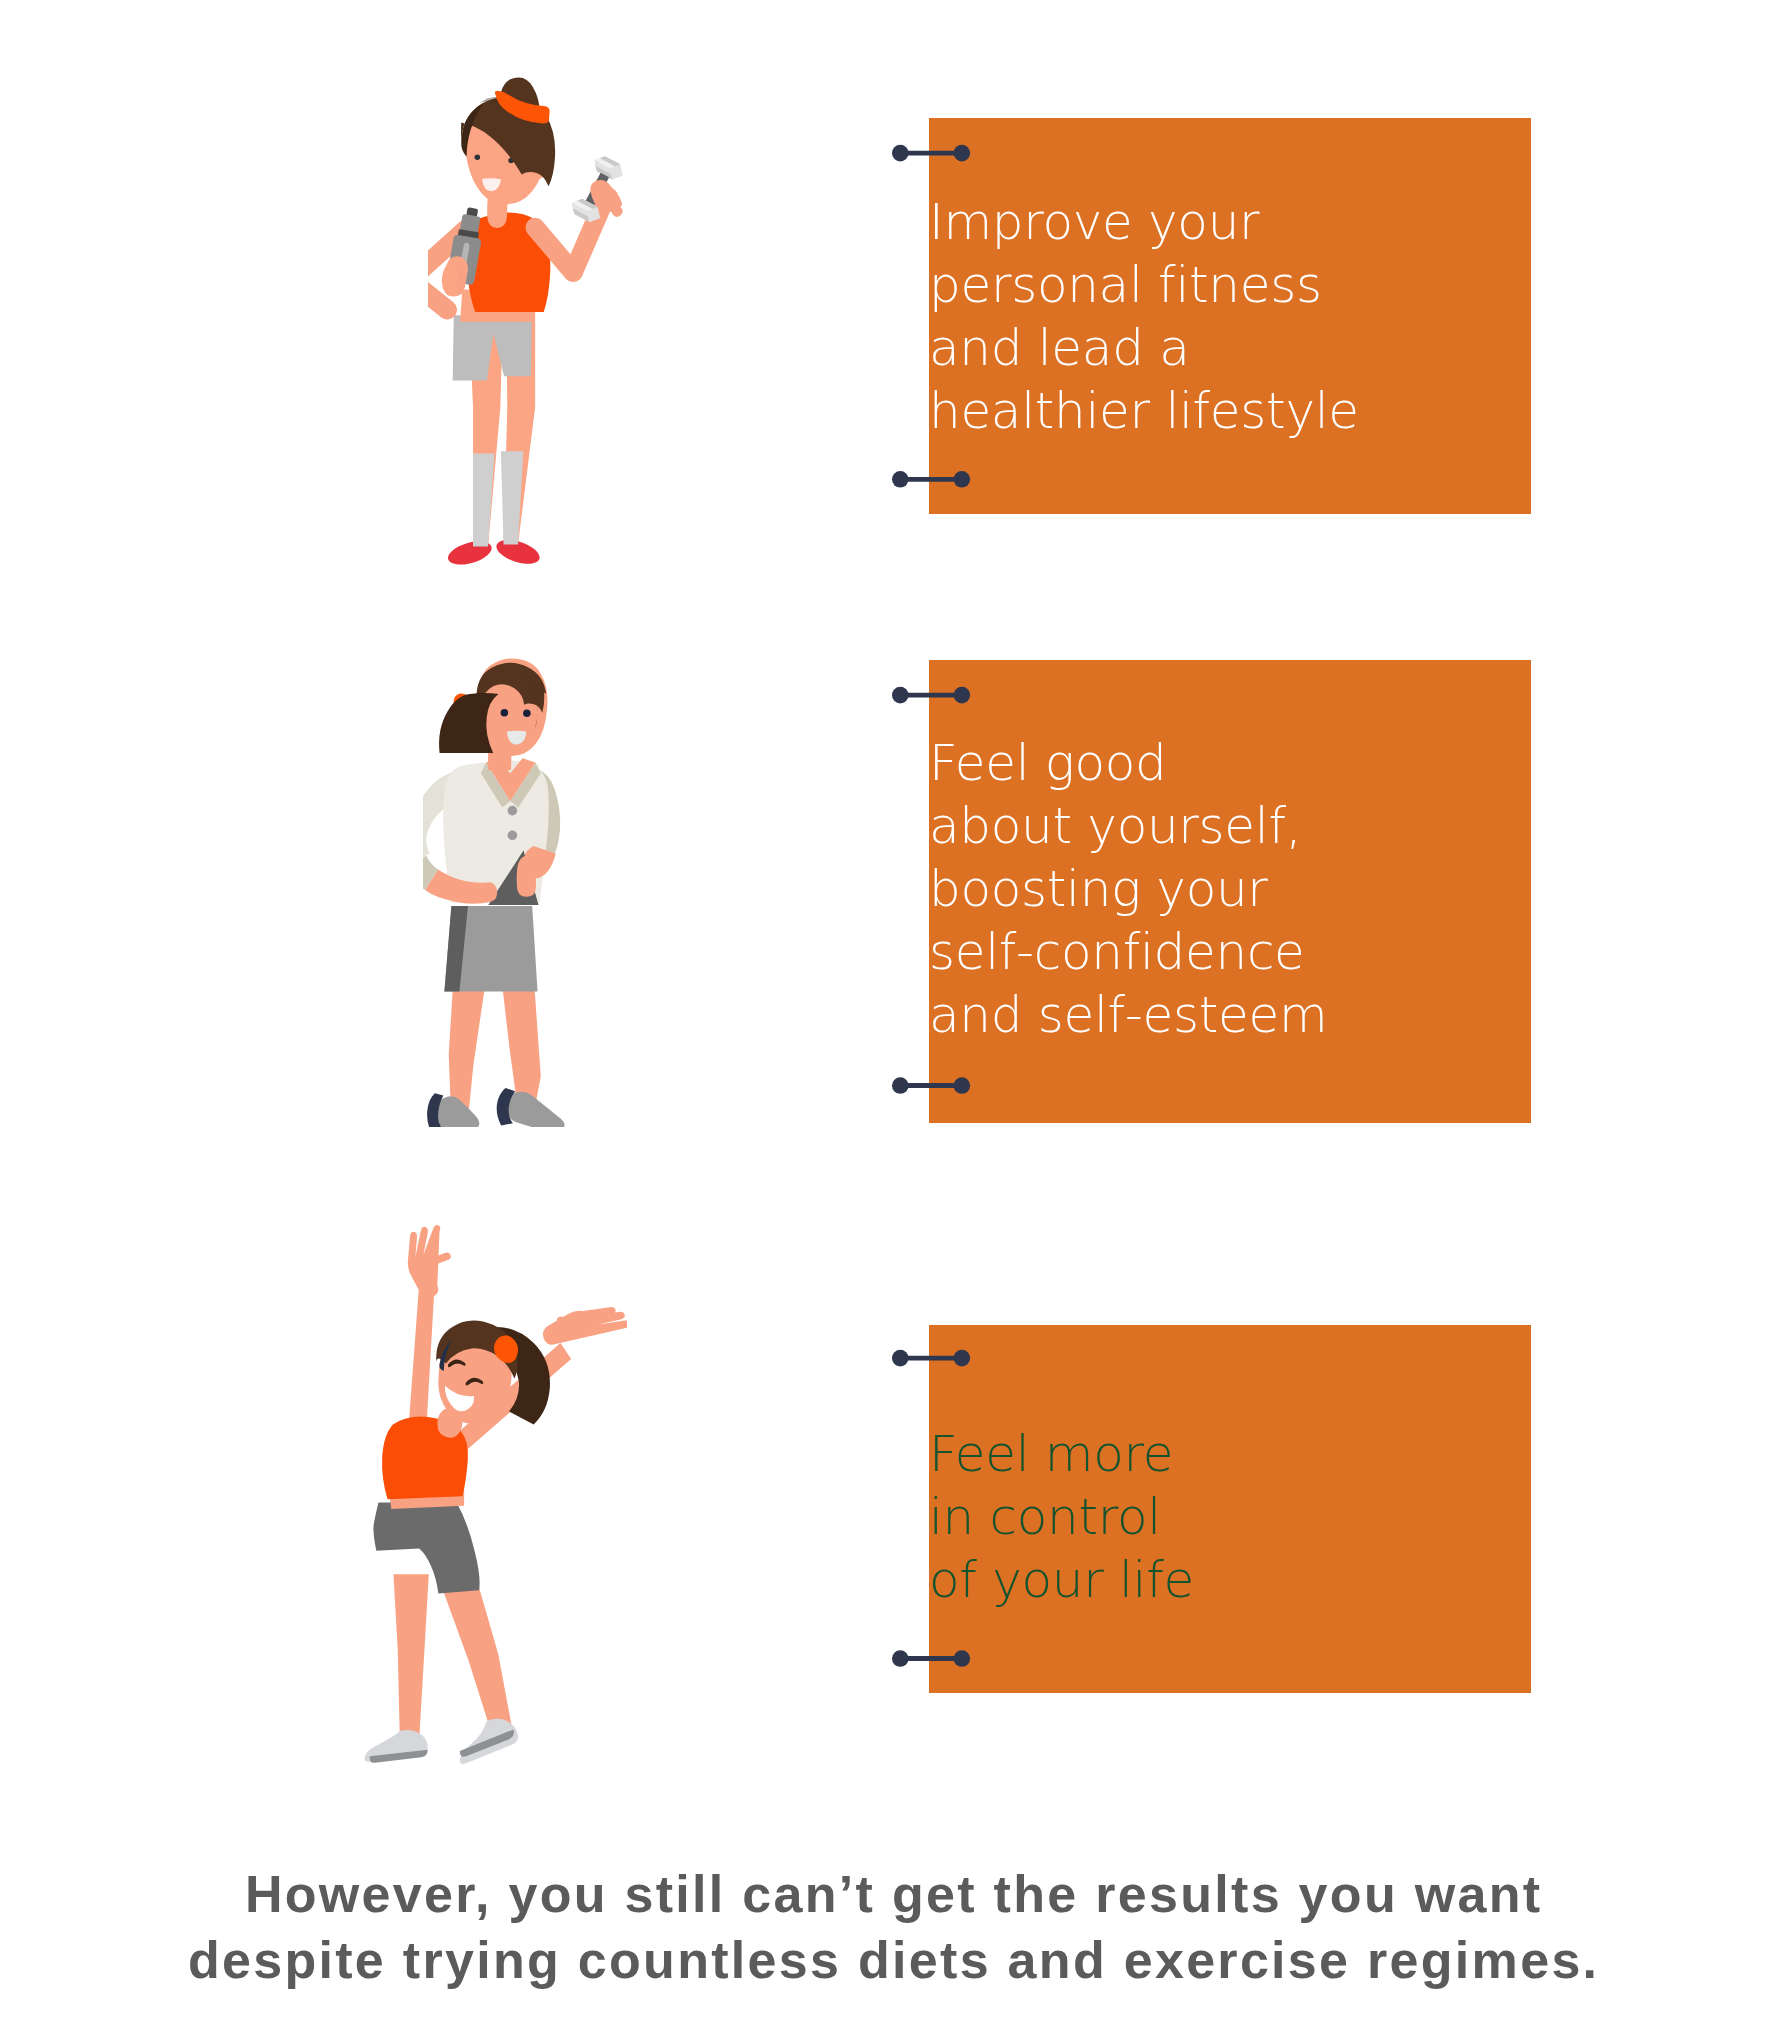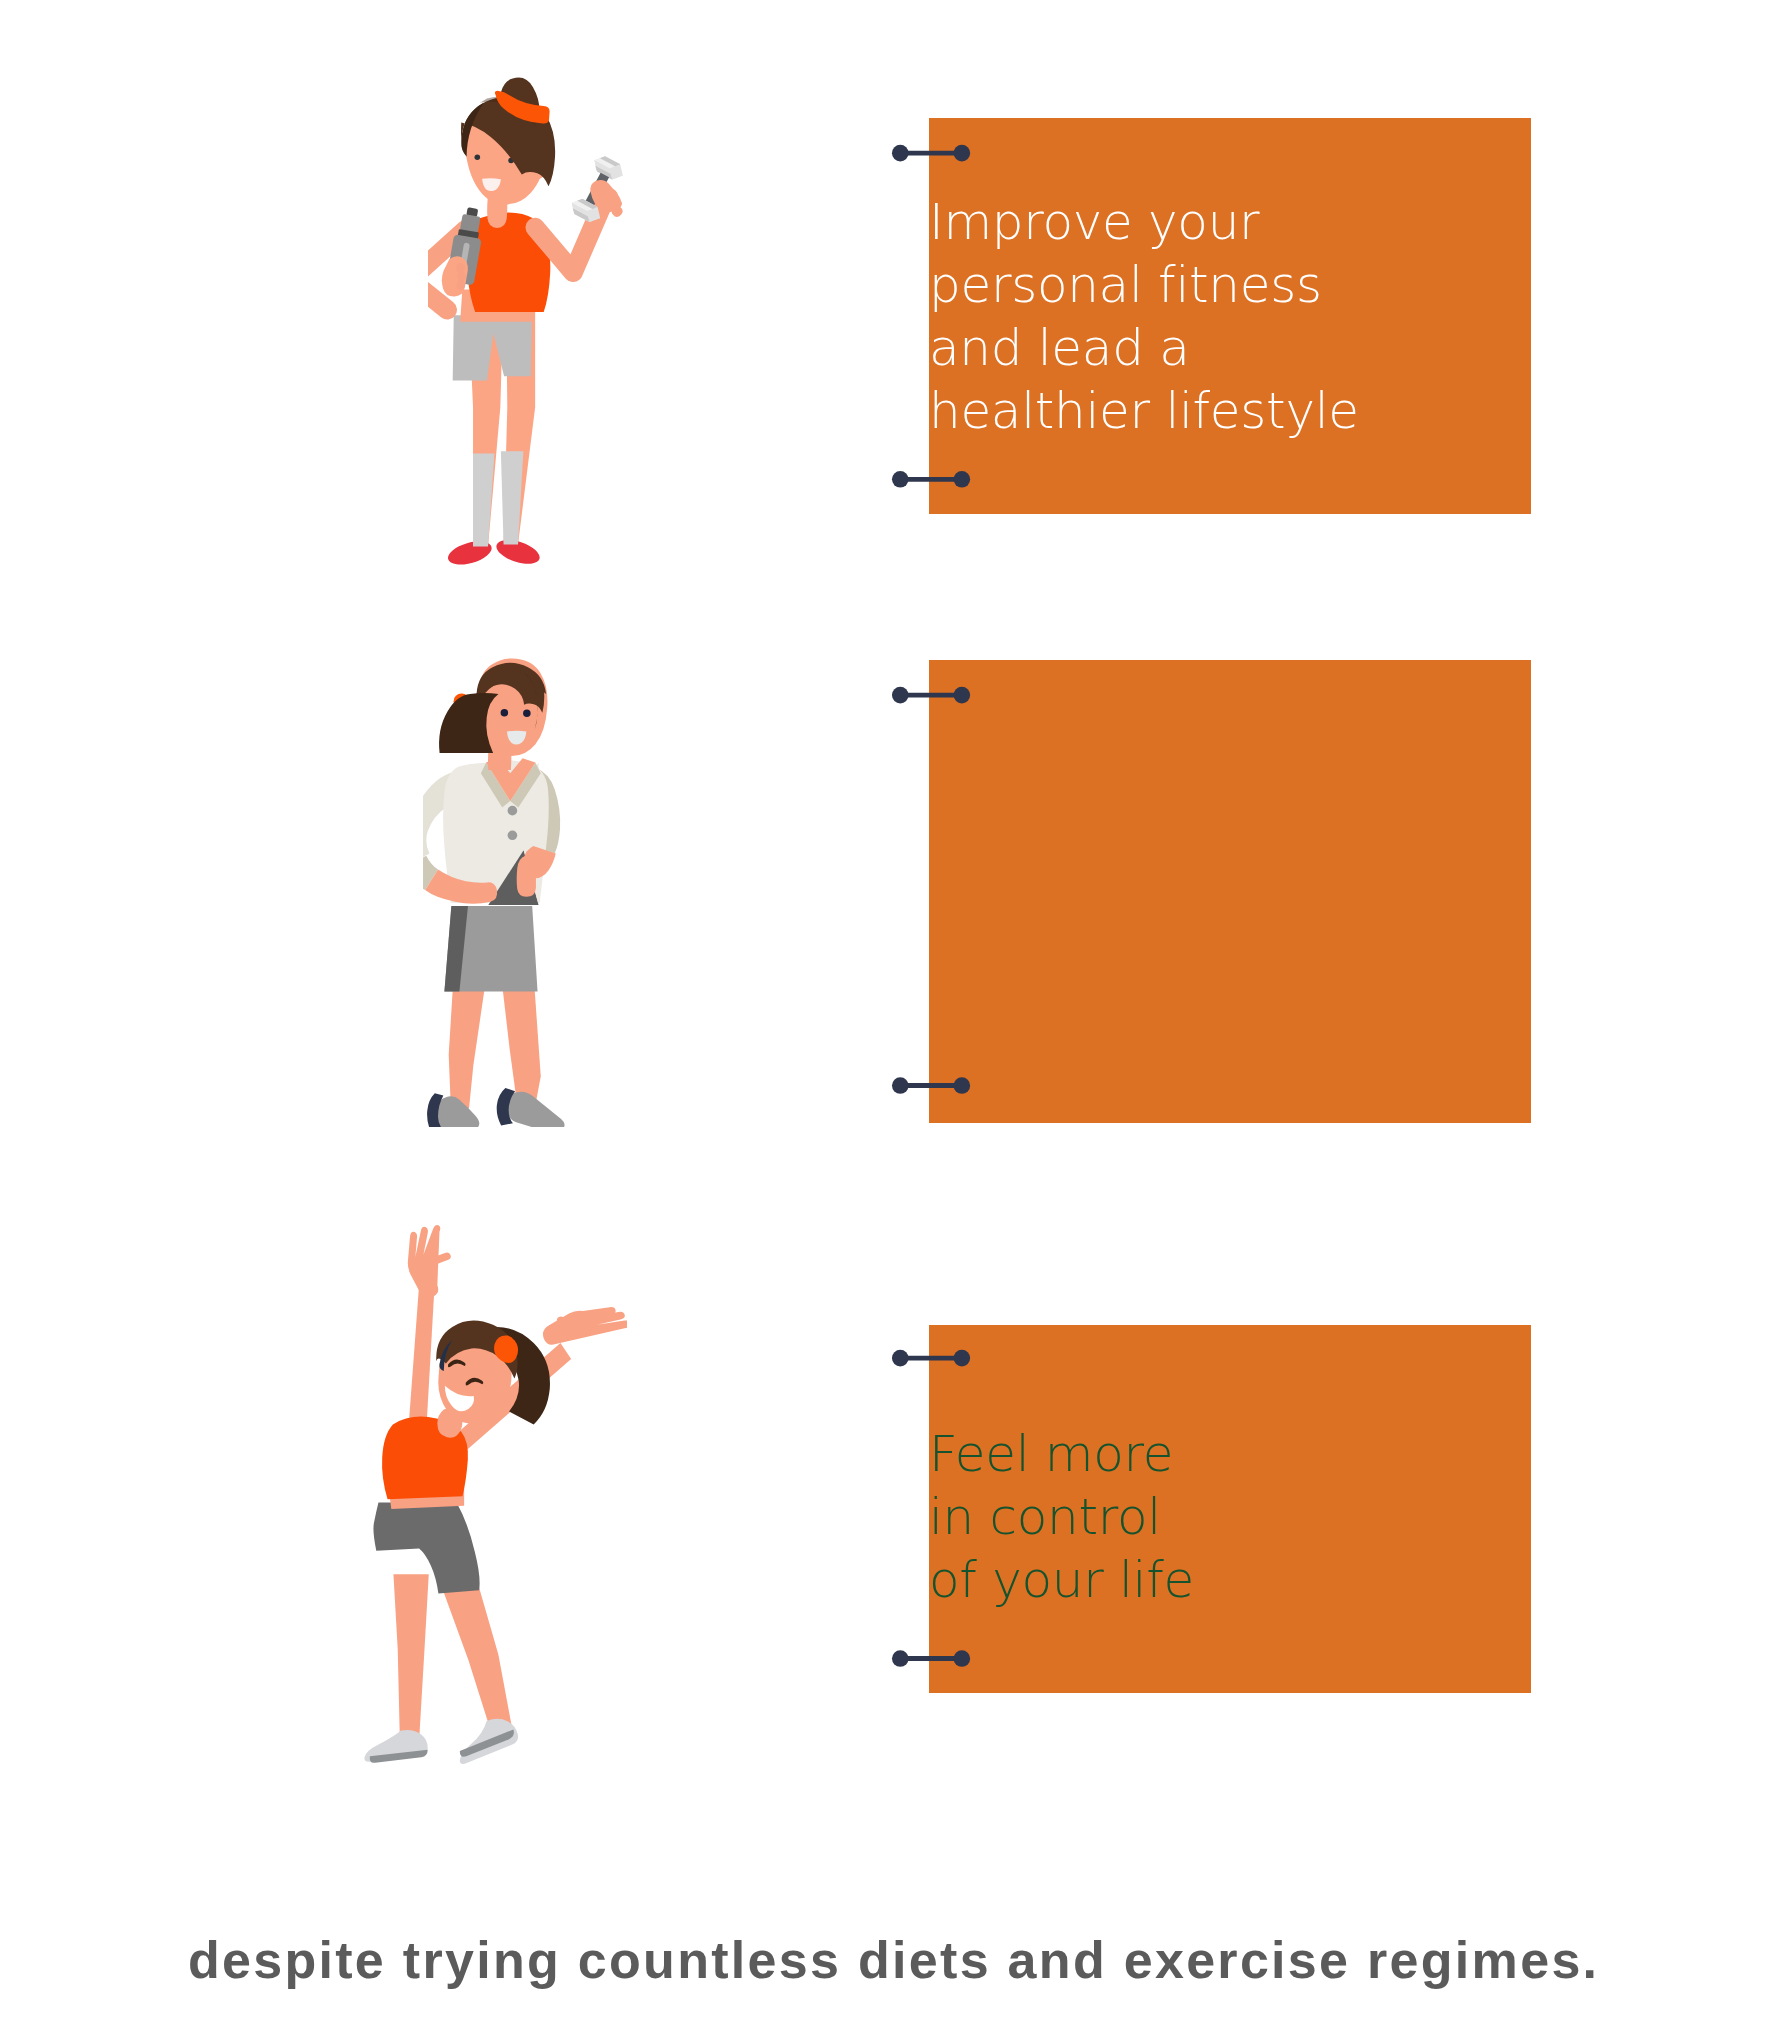--- a/index.html
+++ b/index.html
@@ -162,20 +162,25 @@
     <g>
       <path d="M890 1296 q2 -36 30 -50 q34 -17 66 0 q30 15 34 50 q-25 -21 -48 -25 q-27 -5 -48 8 q-21 13 -29 34 q-7 -8 -5 -17 Z" fill="#55341F"></path>
       <path d="M890 1296 q8 -21 29 -34 q21 -13 48 -8 q23 4 48 25 q4 29 -2 52 q-6 -14 -16 -16 q-11 -3 -18 1 q-2 -19 -17 -30 q-16 -11 -34 -7 q-21 5 -34 18 q-3 -3 -4 -1 Z" fill="#55341F"></path>
       <path d="M978 1256 q22 18 26 52 q2 30 -5 54 q11 -42 1 -72 q-6 -22 -22 -34 Z" fill="#3E2617"></path>
       <circle cx="862" cy="1310" r="15" fill="#FC5505"></circle>
       <path d="M878 1296 q-24 2 -42 32 q-20 34 -15 78 l100 0 q-16 -34 -12 -66 q3 -30 22 -44 q-26 -4 -53 0 Z" fill="#3E2617"></path>
     </g>
   </svg>
 
   <div class="card" style="left: 929px; top: 660px; width: 602px; height: 463px; background: rgb(220, 112, 35);"></div>
+  <div class="card-text" style="left: 929px; top: 732px; width: 602px; font-size: 50px; line-height: 63px; color: rgb(255, 255, 255);">Feel good
+about yourself,
+boosting your
+self-confidence
+and self-esteem</div>
 
   <svg class="fig" style="left:359px;top:1221px;" width="268" height="546" viewBox="670 2280 500 1020">
     <g>
       <path d="M762 2668 L796 2660 L812 2380 L784 2372 Z" fill="#F9A183"></path>
       <g>
         <path d="M816 2400 q6 14 -8 21 q-15 8 -24 -7 l-18 -34 q-6 -12 -5 -25 l4 -46 q1 -10 7 -9 q7 1 6 11 l-3 36 l10 -48 q2 -10 9 -8 q6 2 4 12 l-8 40 l18 -48 q4 -10 10 -7 q6 3 2 12 Z" fill="#F9A183"></path>
         <path d="M812 2354 l22 -8" stroke="#F9A183" stroke-width="14" stroke-linecap="round" fill="none"></path>
       </g>
     </g>
     <g>
@@ -254,16 +259,17 @@
         <circle cx="1796" cy="2536" r="15.5" stroke="none"></circle>
       </g>
       <g>
         <line x1="1681" y1="3097" x2="1796" y2="3097"></line>
         <circle cx="1681" cy="3097" r="15.5" stroke="none"></circle>
         <circle cx="1796" cy="3097" r="15.5" stroke="none"></circle>
       </g>
     </g>
   </svg>
 
+  <div class="footer" style="left: 0px; top: 1862px; width: 1785px; font-size: 52px; line-height: 65px; letter-spacing: 2.3px; text-indent: 2.3px; color: rgb(91, 91, 91);">However, you still can’t get the results you want</div>
   <div class="footer" style="left: 0px; top: 1928px; width: 1785px; font-size: 52px; line-height: 65px; letter-spacing: 2.3px; text-indent: 2.3px; color: rgb(91, 91, 91);">despite trying countless diets and exercise regimes.</div>
 
 </div>
 
 
 </body></html>

